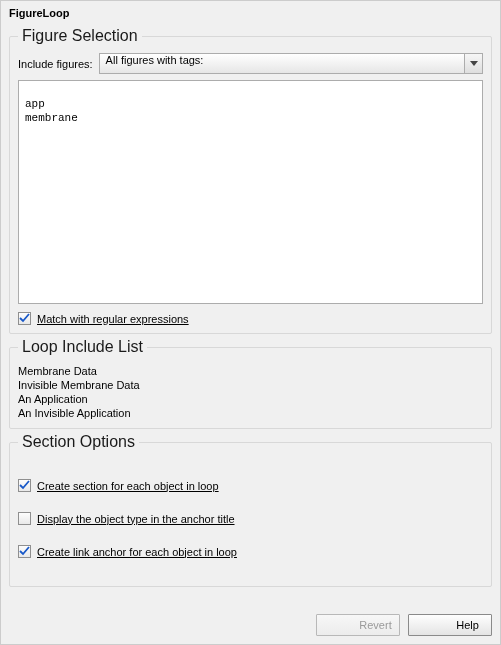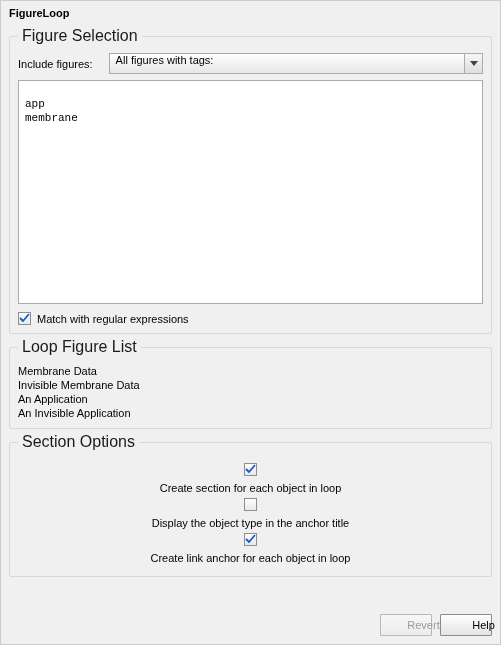--- a/index.html
+++ b/index.html
@@ -34,21 +34,21 @@
     border-radius: 2px;
   }
   legend {
     padding: 0 4px;
     color: #1a1a1a;
     font-size: 16px;
   }
   .row {
     display: flex;
     align-items: center;
-    gap: 16px;
+    gap: 6px;
     margin-bottom: 6px;
   }
   .label {
     white-space: nowrap;
   }
   .dropdown {
     flex: 1;
     position: relative;
     height: 21px;
     border: 1px solid #acacac;
@@ -76,43 +76,44 @@
     font-family: Liberation Mono, monospace;
     line-height: 14px;
     resize: none;
     white-space: pre;
   }
   .checkbox-row {
     display: flex;
     align-items: center;
     gap: 6px;
     margin-top: 6px;
+    text-decoration: underline;
   }
   .checkbox {
     width: 13px;
     height: 13px;
     border: 1px solid #8f8f8f;
     background: linear-gradient(#fdfdfd,#e9e9e9);
     display: inline-flex;
     align-items: center;
     justify-content: center;
     flex-shrink: 0;
   }
   .checkbox svg { display: block; }
   .list-text { line-height: 14px; white-space: pre; }
-  .section-options .checkbox-row { margin: 4px 0; flex-direction: column; }
+  .section-options .checkbox-row { margin: 20px 0; }
   .button-bar {
     position: absolute;
     right: 8px;
     bottom: 8px;
     display: flex;
     gap: 8px;
   }
   .btn {
-    width: 52px;
+    width: 84px;
     height: 22px;
     border: 1px solid #8a8a8a;
     background: linear-gradient(#fefefe,#e4e4e4);
     border-radius: 1px;
     display: flex;
     align-items: center;
     justify-content: center;
     cursor: default;
     padding-left: 35px;
   }
@@ -147,21 +148,21 @@
       <span class="checkbox">
         <svg width="11" height="11" viewBox="0 0 11 11">
             <path d="M1 5 L4 8 L10 1" stroke="#1858c8" stroke-width="1.8" fill="none"></path>
           </svg>
       </span>
       <span>Match with regular expressions</span>
     </div>
   </fieldset>
 
   <fieldset>
-    <legend>Loop Figure List</legend>
+    <legend>Loop Include List</legend>
     <div class="list-text">Membrane Data
 Invisible Membrane Data
 An Application
 An Invisible Application</div>
   </fieldset>
 
   <fieldset class="section-options">
     <legend>Section Options</legend>
     <div class="checkbox-row">
       <span class="checkbox">

